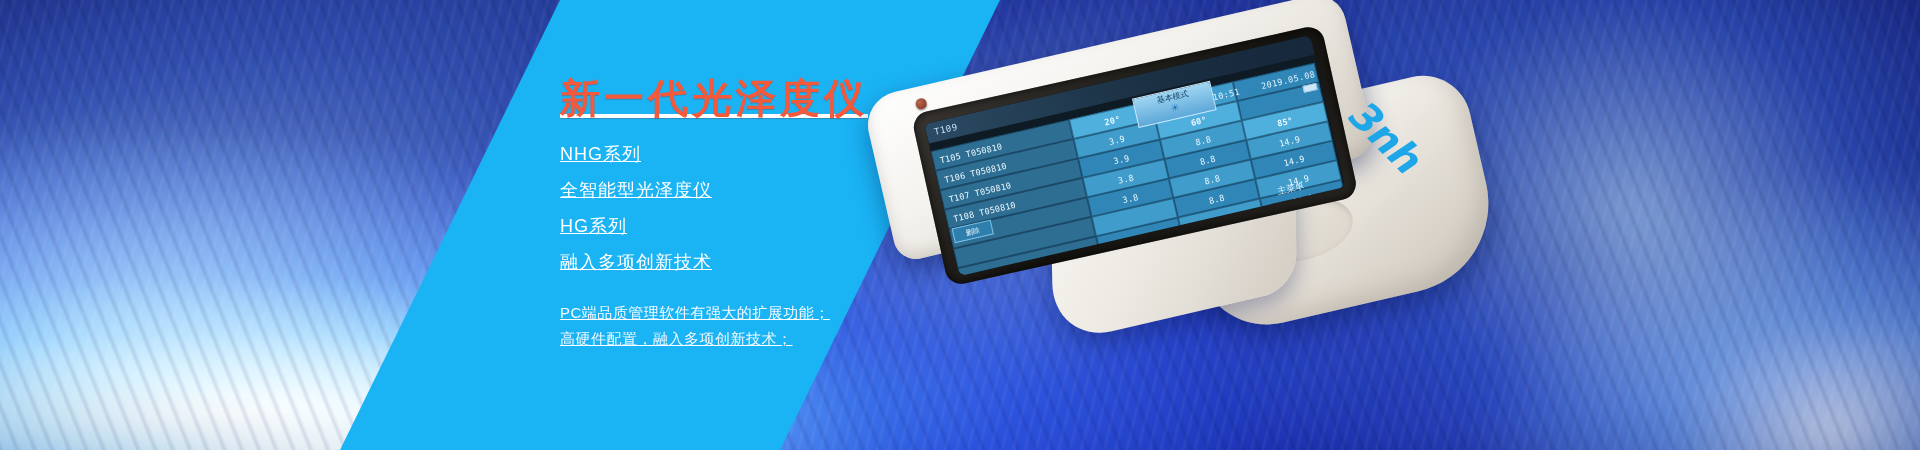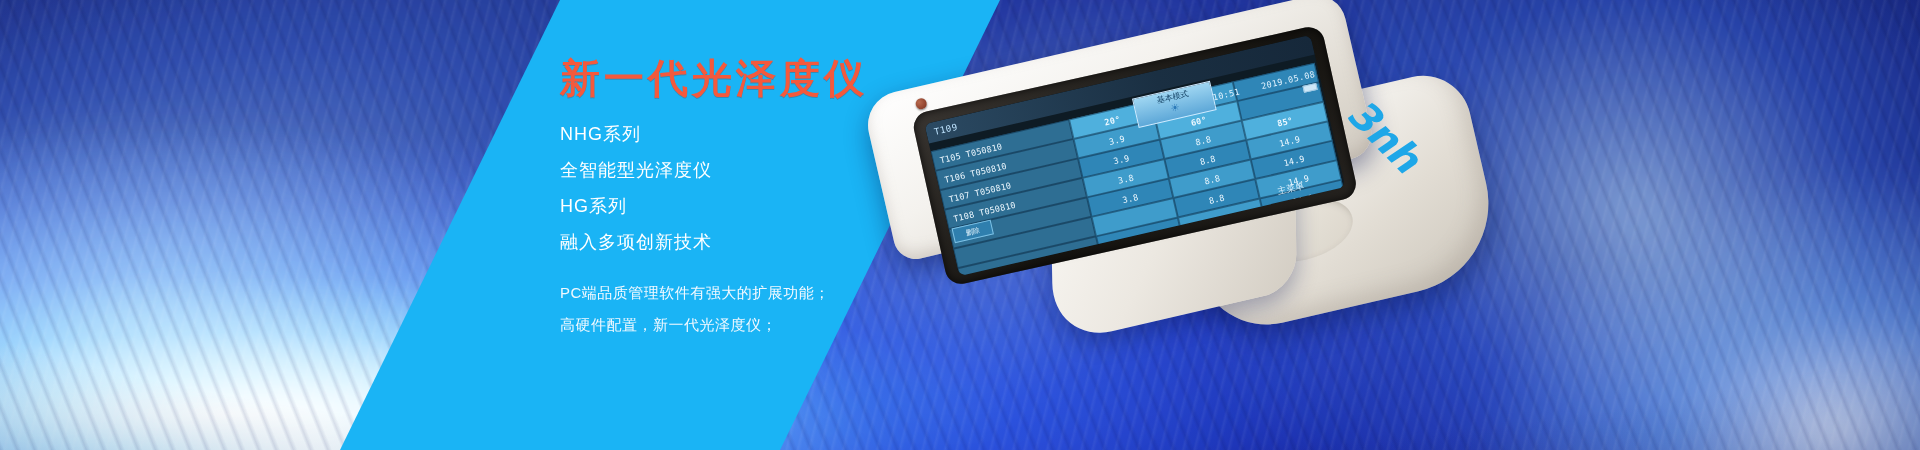--- a/index.html
+++ b/index.html
@@ -81,22 +81,23 @@
     background:#1ab4f5;
     clip-path:polygon(560px 0, 1000px 0, 1000px 0, 620px 450px, 400px 450px);
   }
   #cyan-panel.shape {
     clip-path:polygon(560px 0, 1000px 0, 780px 450px, 340px 450px);
   }
 
   
   #text-block {
     position:absolute; left:560px; top:0; width:560px; height:450px;
-    padding-top:56px;
+    padding-top:76px;
     color:#ffffff;
+    text-decoration:underline;
   }
   #headline {
     font-size:40px;
     font-weight:bold;
     letter-spacing:4px;
     color:#f4593c;
     line-height:1.1;
     margin-bottom:16px;
     text-shadow:0 1px 0 rgba(120,20,0,.25);
   }
@@ -106,21 +107,20 @@
     color:#ffffff;
     letter-spacing:1px;
     font-weight:400;
   }
   #sub-lines { margin-bottom:20px; }
   .feat-line {
     font-size:15px;
     line-height:26px;
     color:#f2f9ff;
     letter-spacing:.5px;
-    margin-top:6px;
   }
   #feat-lines { margin-top:14px; }
 
   
   #device {
     position:absolute;
     left:880px; top:10px;
     width:620px; height:360px;
     transform:rotate(-13deg);
   }
@@ -280,21 +280,21 @@
 
     <div id="sub-lines">
       <div class="sub-line">NHG系列</div>
       <div class="sub-line">全智能型光泽度仪</div>
       <div class="sub-line">HG系列</div>
       <div class="sub-line">融入多项创新技术</div>
     </div>
 
     <div id="feat-lines">
       <div class="feat-line">PC端品质管理软件有强大的扩展功能；</div>
-      <div class="feat-line">高硬件配置，新一代光泽度仪；</div>
+      <div class="feat-line">高硬件配置，融入多项创新技术；</div>
     </div>
   </div>
 
   <div id="device">
     <div class="dev-grip"></div>
     <div class="dev-thumb"></div>
     <div class="dev-neck"></div>
     <div class="dev-body"></div>
     <div class="dev-led"></div>
     <div class="dev-bezel"></div>

